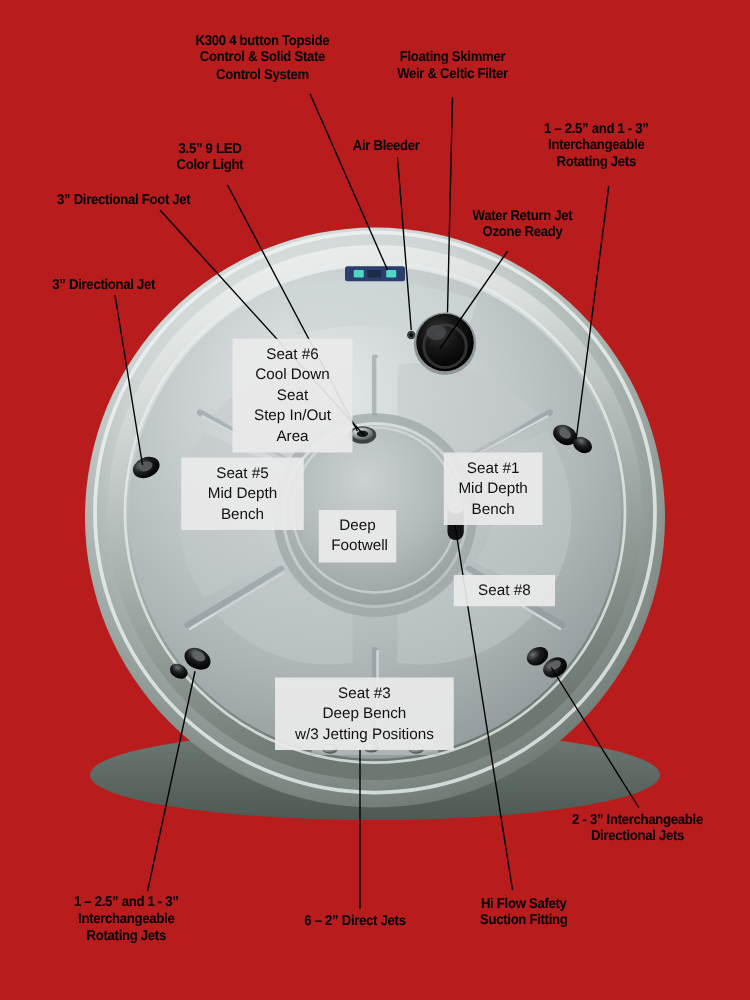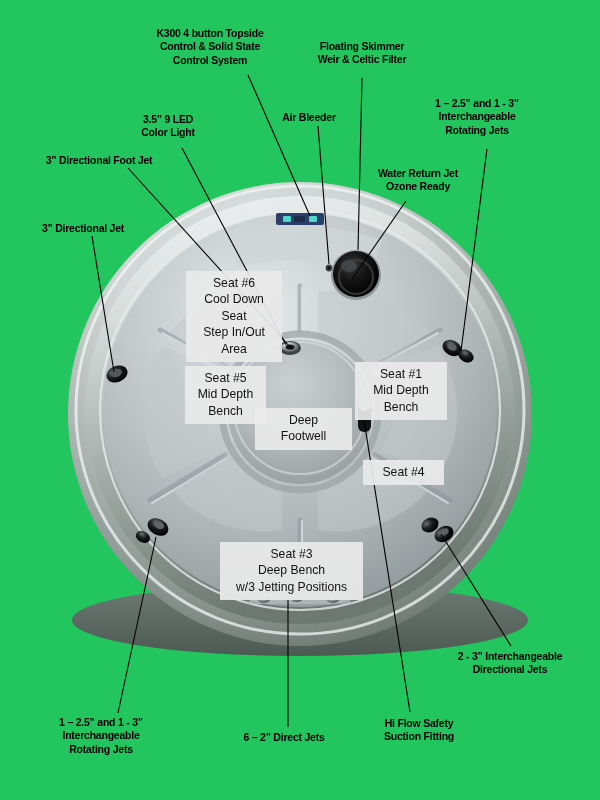--- a/index.html
+++ b/index.html
@@ -6,21 +6,21 @@
   html, body {
     margin: 0; padding: 0;
     width: 600px; height: 800px;
     background: #ffffff;
     font-family: "Liberation Sans", sans-serif;
   }
   #stage {
     position: relative;
     width: 600px; height: 800px;
     overflow: hidden;
-    background: #22c55e;
+    background: #b91c1c;
   }
 
   
   .callout {
     position: absolute;
     font-family: "Liberation Sans", sans-serif;
     font-weight: bold;
     font-size: 11.3px;
     line-height: 13.4px;
     color: #000000;
@@ -257,31 +257,31 @@
   <div class="callout c-center" style="left:361px; top:717px; width:116px;">Hi Flow Safety
 Suction Fitting</div>
 
   <div class="callout c-center" style="left:432px; top:650px; width:156px;">2 - 3” Interchangeable
 Directional Jets</div>
 
   <div class="seatlabel" style="left:186px; top:271px; width:96px;">Seat #6
 Cool Down Seat
 Step In/Out Area</div>
 
-  <div class="seatlabel" style="left:145px; top:366px; width:81px;margin-left:40px;">Seat #5
+  <div class="seatlabel" style="left:145px; top:366px; width:98px;">Seat #5
 Mid Depth
 Bench</div>
 
-  <div class="seatlabel" style="left:355px; top:362px; width:92px;">Seat #1
+  <div class="seatlabel" style="left:355px; top:362px; width:79px;">Seat #1
 Mid Depth
 Bench</div>
 
-  <div class="seatlabel" style="left:255px; top:408px; width:97px;">Deep
+  <div class="seatlabel" style="left:255px; top:408px; width:62px;">Deep
 Footwell</div>
 
 
-  <div class="seatlabel" style="left:363px; top:460px; width:81px;">Seat #4</div>
+  <div class="seatlabel" style="left:363px; top:460px; width:81px;">Seat #8</div>
 
   <div class="seatlabel" style="left:220px; top:507px; width:143px;margin-top:35px;">Seat #3
 Deep Bench
 w/3 Jetting Positions</div>
 
 </div>
 
 </body></html>

